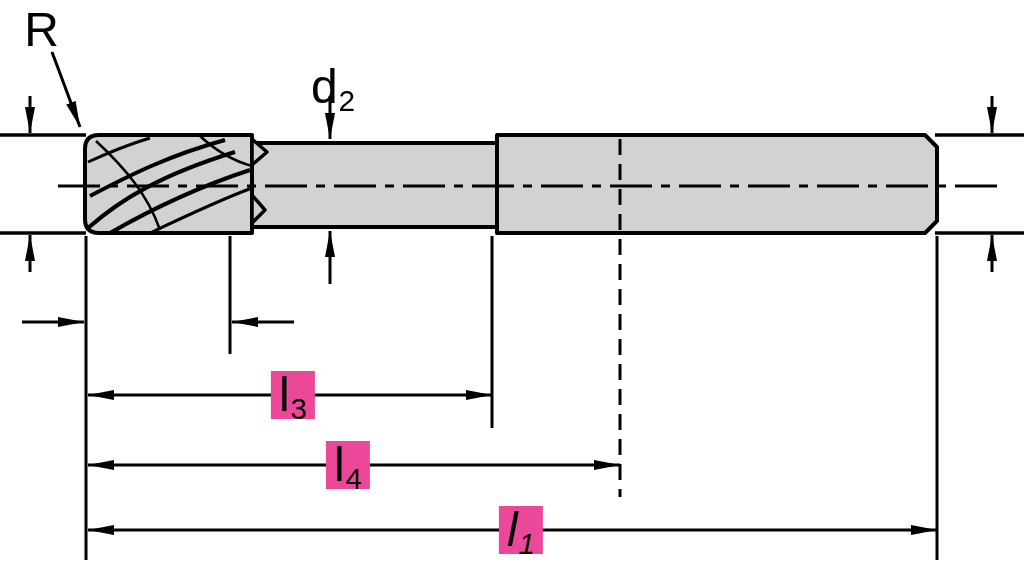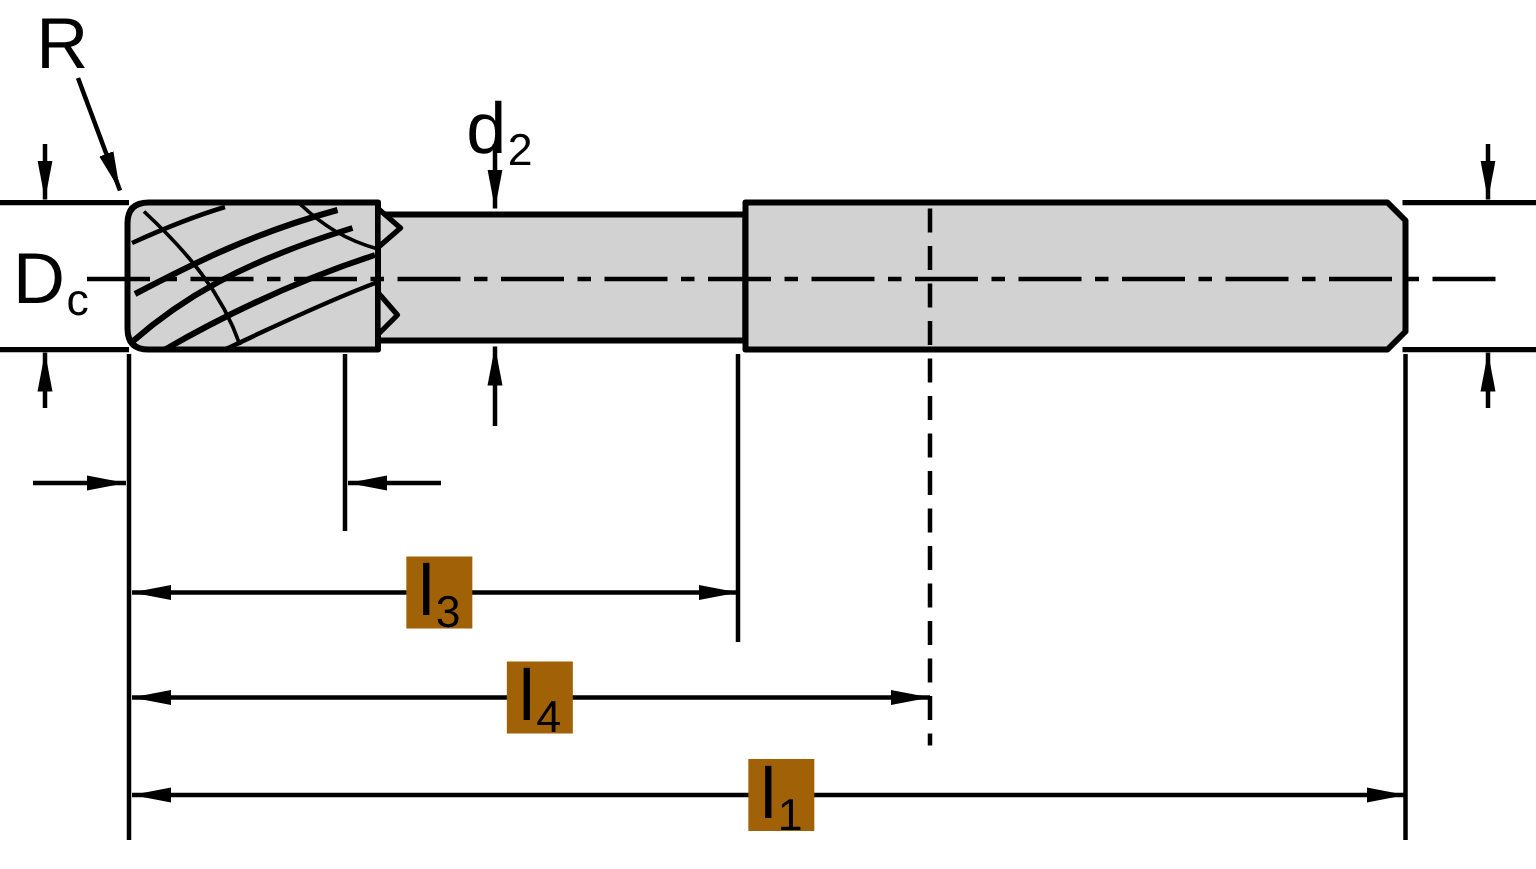--- a/index.html
+++ b/index.html
@@ -11,21 +11,21 @@
     overflow: hidden;
     font-family: "Liberation Sans", sans-serif;
   }
   #drawing { position: absolute; left: 0; top: 0; }
   .dim-label {
     position: absolute;
     transform: translate(-50%, -50%);
     font-size: 48px;
     line-height: 1;
     color: #000;
-    background: #a16207;
+    background: #ec4899;
     padding: 0 8px;
     white-space: nowrap;
     z-index: 2;
   }
   .dim-label .sub {
     font-size: 0.62em;
     position: relative;
     top: 0.28em;
     margin-left: 1px;
   }
@@ -108,31 +108,28 @@
   </svg>
 
   <div class="dim-label no-bg" style="left:42px; top:30px;">
     <span>R</span><span class="sub"></span>
   </div>
 
   <div class="dim-label no-bg" style="left:333px; top:52px;margin-top:35px;">
     <span>d</span><span class="sub">2</span>
   </div>
 
-  <div class="dim-label no-bg" style="left:34px; top:187px;">
-    <span>D</span><span class="sub">c</span>
-  </div>
 
 
 
   <div class="dim-label" style="left:293px; top:395px;">
     <span>l</span><span class="sub">3</span>
   </div>
 
-  <div class="dim-label" style="left:360px; top:465px;">
+  <div class="dim-label" style="left:348px; top:465px;">
     <span>l</span><span class="sub">4</span>
   </div>
 
-  <div class="dim-label" style="left:521px; top:530px;">
+  <div class="dim-label" style="left:521px; top:530px;font-style:italic;">
     <span>l</span><span class="sub">1</span>
   </div>
 
 </div>
 
 </body></html>

